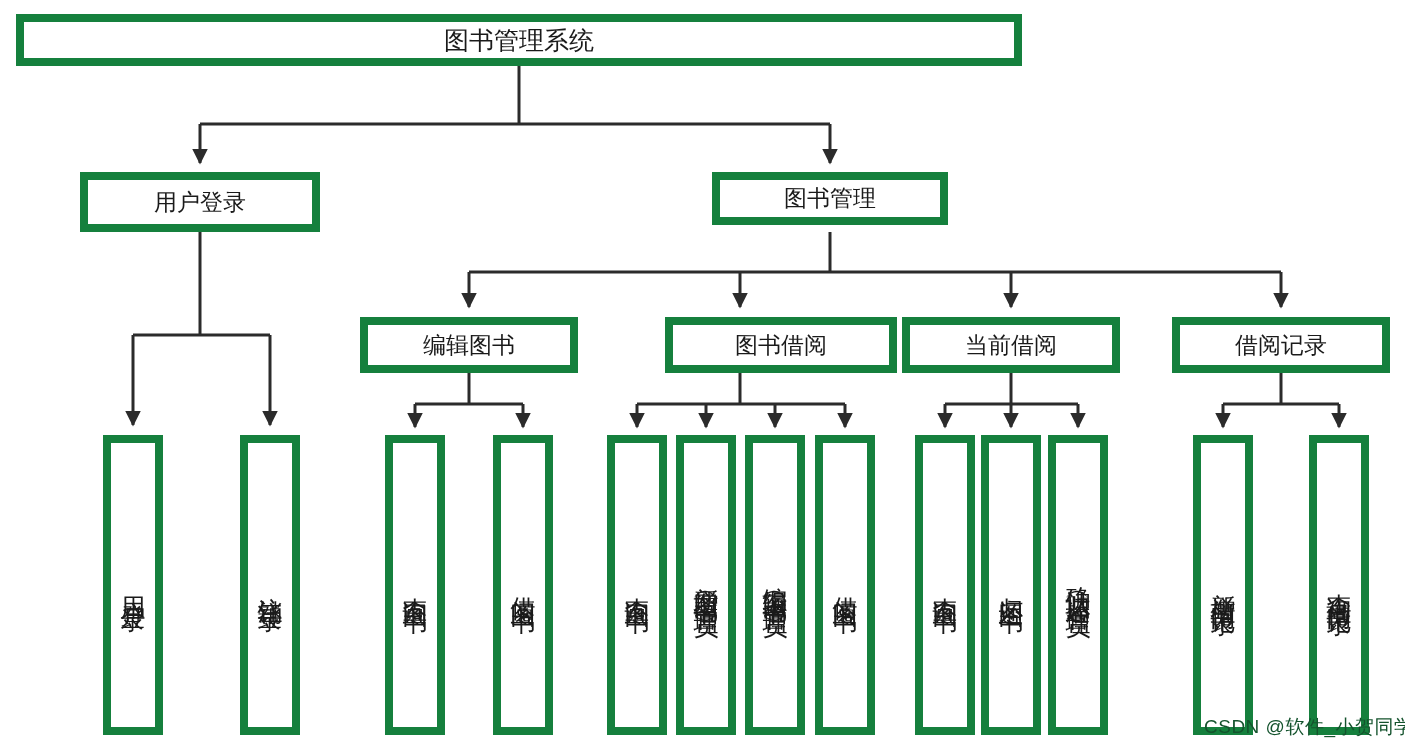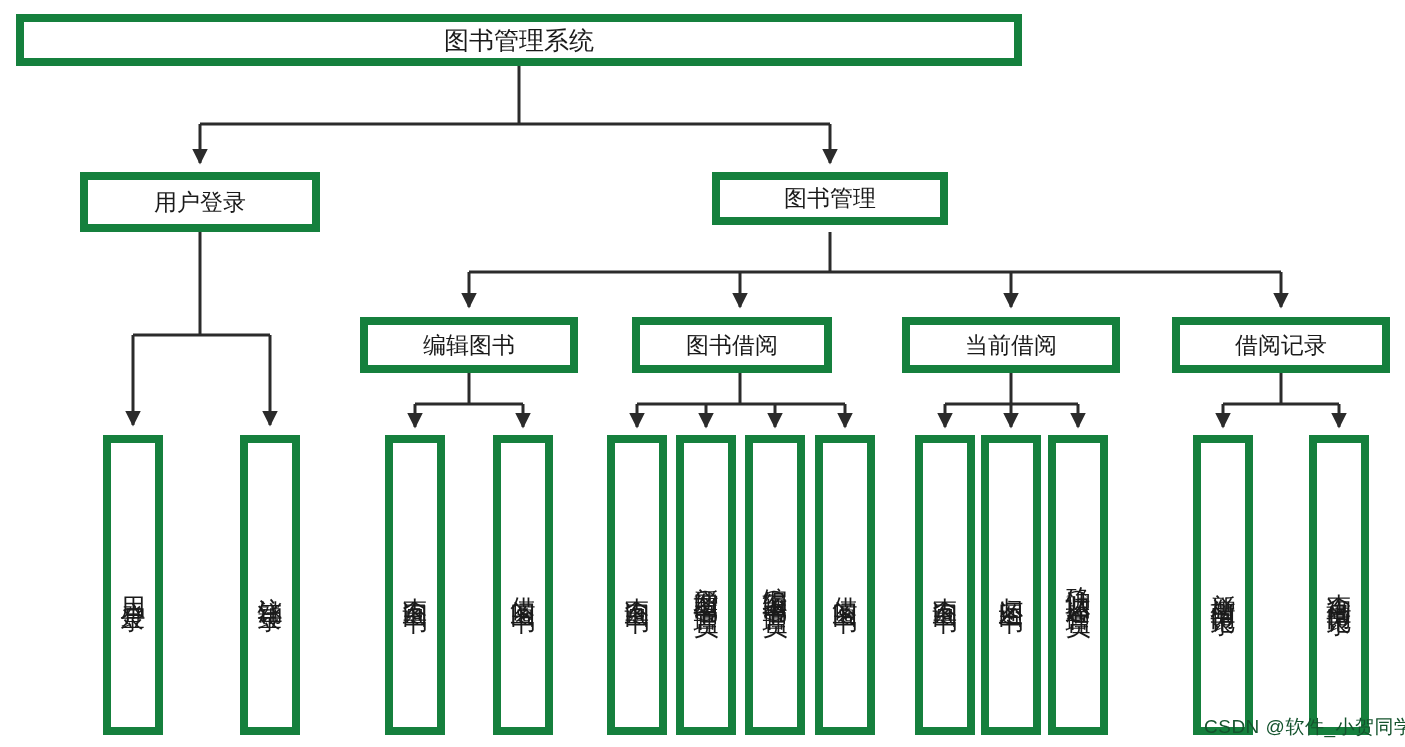--- a/index.html
+++ b/index.html
@@ -143,21 +143,21 @@
   </div>
 
   <div class="node tier-1" style="left:712px; top:172px; width:236px; height:53px;">
     <span class="node-label">图书管理</span>
   </div>
 
   <div class="node tier-2" style="left:360px; top:317px; width:218px; height:56px;">
     <span class="node-label">编辑图书</span>
   </div>
 
-  <div class="node tier-2" style="left:632px; top:317px; width:200px; height:56px;">
+  <div class="node tier-2" style="left:665px; top:317px; width:232px; height:56px;">
     <span class="node-label">图书借阅</span>
   </div>
 
   <div class="node tier-2" style="left:902px; top:317px; width:218px; height:56px;">
     <span class="node-label">当前借阅</span>
   </div>
 
   <div class="node tier-2" style="left:1172px; top:317px; width:218px; height:56px;">
     <span class="node-label">借阅记录</span>
   </div>

